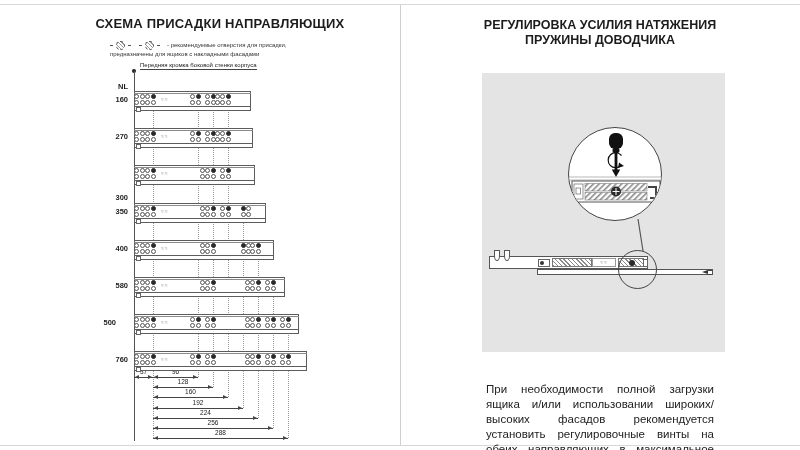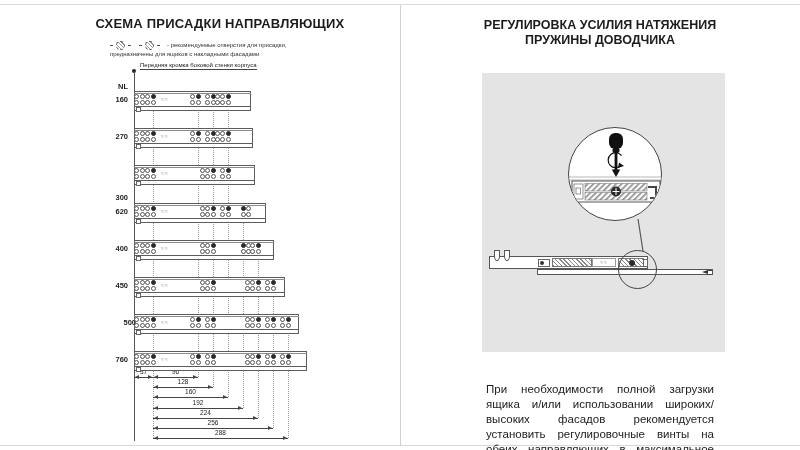--- a/index.html
+++ b/index.html
@@ -202,21 +202,21 @@
       <div class="hole filled" style="left: 210.5px; top: 168px;"></div>
       <div class="hole" style="left: 210.5px; top: 174px;"></div>
       <div class="hole" style="left: 220.1px; top: 168px;"></div>
       <div class="hole" style="left: 220.1px; top: 174px;"></div>
       <div class="hole filled" style="left: 225.5px; top: 168px;"></div>
       <div class="hole" style="left: 225.5px; top: 174px;"></div>
       <div class="rail-body" style="left: 134px; top: 203px; width: 132px;"></div>
       <div class="rail-topline" style="left: 134px; top: 205px; width: 132px;"></div>
       <div class="rail-strip" style="left: 134px; top: 219px; width: 132px;"></div>
       <div class="rail-tab" style="left: 135.5px; top: 219px;"></div>
-      <div class="rail-label" style="left: 100px; top: 206.5px;">620</div>
+      <div class="rail-label" style="left: 100px; top: 206.5px;">350</div>
       <div class="rail-logo" style="left: 161px; top: 207.5px;">≈≈</div>
       <div class="hole" style="left: 134.3px; top: 206px;"></div>
       <div class="hole" style="left: 134.3px; top: 212px;"></div>
       <div class="hole" style="left: 139.7px; top: 206px;"></div>
       <div class="hole" style="left: 139.7px; top: 212px;"></div>
       <div class="hole" style="left: 145.1px; top: 206px;"></div>
       <div class="hole" style="left: 145.1px; top: 212px;"></div>
       <div class="hole filled" style="left: 150.5px; top: 206px;"></div>
       <div class="hole" style="left: 150.5px; top: 212px;"></div>
       <div class="hole" style="left: 199.7px; top: 206px;"></div>
@@ -258,21 +258,21 @@
       <div class="hole" style="left: 245.9px; top: 243px;"></div>
       <div class="hole" style="left: 245.9px; top: 249px;"></div>
       <div class="hole" style="left: 250.1px; top: 243px;"></div>
       <div class="hole" style="left: 250.1px; top: 249px;"></div>
       <div class="hole filled" style="left: 255.5px; top: 243px;"></div>
       <div class="hole" style="left: 255.5px; top: 249px;"></div>
       <div class="rail-body" style="left: 134px; top: 277px; width: 151px;"></div>
       <div class="rail-topline" style="left: 134px; top: 279px; width: 151px;"></div>
       <div class="rail-strip" style="left: 134px; top: 293px; width: 151px;"></div>
       <div class="rail-tab" style="left: 135.5px; top: 293px;"></div>
-      <div class="rail-label" style="left: 100px; top: 280.5px;">450</div>
+      <div class="rail-label" style="left: 100px; top: 280.5px;">580</div>
       <div class="rail-logo" style="left: 161px; top: 281.5px;">≈≈</div>
       <div class="hole" style="left: 134.3px; top: 280px;"></div>
       <div class="hole" style="left: 134.3px; top: 286px;"></div>
       <div class="hole" style="left: 139.7px; top: 280px;"></div>
       <div class="hole" style="left: 139.7px; top: 286px;"></div>
       <div class="hole" style="left: 145.1px; top: 280px;"></div>
       <div class="hole" style="left: 145.1px; top: 286px;"></div>
       <div class="hole filled" style="left: 150.5px; top: 280px;"></div>
       <div class="hole" style="left: 150.5px; top: 286px;"></div>
       <div class="hole" style="left: 199.7px; top: 280px;"></div>
@@ -288,21 +288,21 @@
       <div class="hole filled" style="left: 255.5px; top: 280px;"></div>
       <div class="hole" style="left: 255.5px; top: 286px;"></div>
       <div class="hole" style="left: 265.1px; top: 280px;"></div>
       <div class="hole" style="left: 265.1px; top: 286px;"></div>
       <div class="hole filled" style="left: 270.5px; top: 280px;"></div>
       <div class="hole" style="left: 270.5px; top: 286px;"></div>
       <div class="rail-body" style="left: 134px; top: 314px; width: 165px;"></div>
       <div class="rail-topline" style="left: 134px; top: 316px; width: 165px;"></div>
       <div class="rail-strip" style="left: 134px; top: 330px; width: 165px;"></div>
       <div class="rail-tab" style="left: 135.5px; top: 330px;"></div>
-      <div class="rail-label" style="left: 108px; top: 317.5px;">500</div>
+      <div class="rail-label" style="left: 88px; top: 317.5px;">500</div>
       <div class="rail-logo" style="left: 161px; top: 318.5px;">≈≈</div>
       <div class="hole" style="left: 134.3px; top: 317px;"></div>
       <div class="hole" style="left: 134.3px; top: 323px;"></div>
       <div class="hole" style="left: 139.7px; top: 317px;"></div>
       <div class="hole" style="left: 139.7px; top: 323px;"></div>
       <div class="hole" style="left: 145.1px; top: 317px;"></div>
       <div class="hole" style="left: 145.1px; top: 323px;"></div>
       <div class="hole filled" style="left: 150.5px; top: 317px;"></div>
       <div class="hole" style="left: 150.5px; top: 323px;"></div>
       <div class="hole" style="left: 190.1px; top: 317px;"></div>

